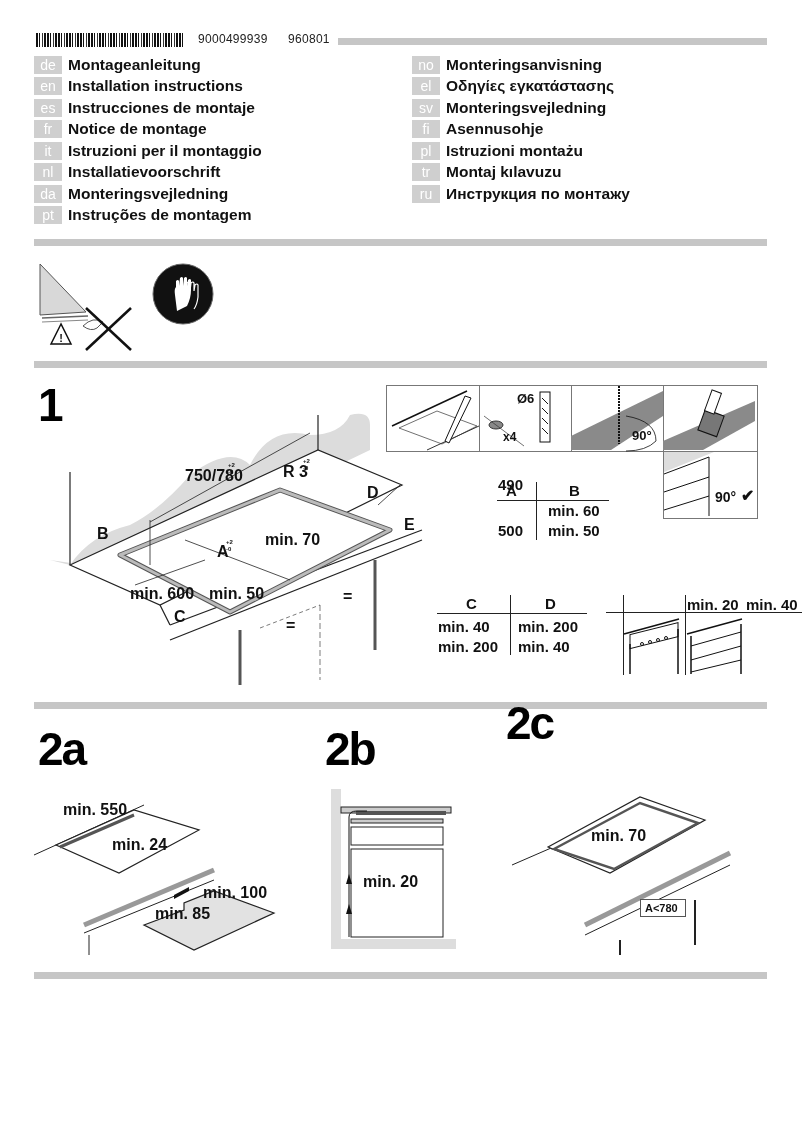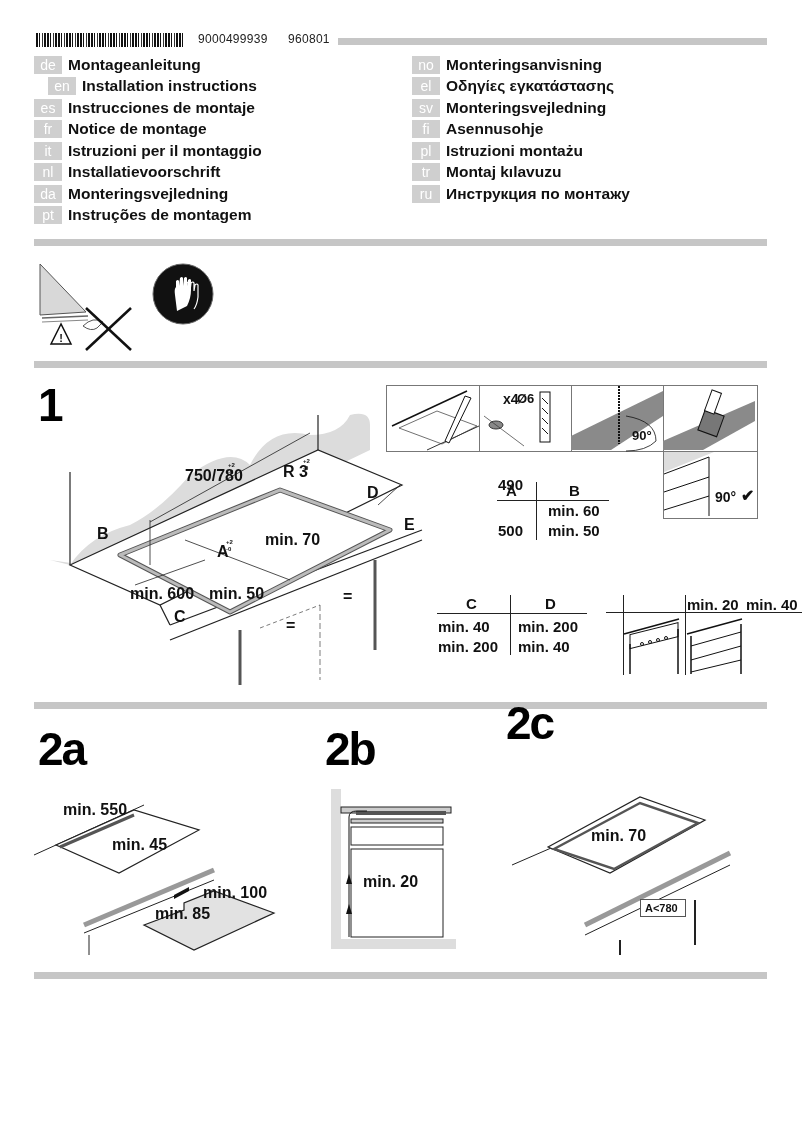--- a/index.html
+++ b/index.html
@@ -28,21 +28,21 @@
 <div class="barcode"></div>
 <span class="barcode-num" style="left:198px">9000499939</span>
 <span class="barcode-num" style="left:288px">960801</span>
 <div class="rule" style="left:338px;width:429px;top:38px;"></div>
 
 <div>
   <div class="lang-row" style="left:34px;top:55px">
       <span class="lang-code">de</span>
       <span class="lang-title">Montageanleitung</span>
     </div>
-  <div class="lang-row" style="left:48px;top:76px">
+  <div class="lang-row" style="left:34px;top:76px">
       <span class="lang-code">en</span>
       <span class="lang-title">Installation instructions</span>
     </div>
   <div class="lang-row" style="left:34px;top:98px">
       <span class="lang-code">es</span>
       <span class="lang-title">Instrucciones de montaje</span>
     </div>
   <div class="lang-row" style="left:34px;top:119px">
       <span class="lang-code">fr</span>
       <span class="lang-title">Notice de montage</span>
@@ -168,21 +168,21 @@
   <line x1="40" y1="64" x2="92" y2="40" stroke="#333" stroke-width="1"></line>
   <polygon points="58,55 78,10 84,12 62,57" fill="#fff" stroke="#111" stroke-width="1"></polygon>
 </svg>
 <svg style="left:479px;top:386px" width="92" height="64">
   <ellipse cx="17" cy="39" rx="7" ry="4" fill="#888" stroke="#333"></ellipse>
   <rect x="61" y="6" width="10" height="50" fill="#fff" stroke="#111"></rect>
   <path d="M63,12 l6,6 M63,22 l6,6 M63,32 l6,6 M63,42 l6,6" stroke="#111"></path>
   <line x1="5" y1="30" x2="45" y2="60" stroke="#333" stroke-width="0.7"></line>
 </svg>
 <span class="lbl" style="left:517px;top:391px;font-size:13px">Ø6</span>
-<span class="lbl" style="left:503px;top:391px;font-size:14px">x4</span>
+<span class="lbl" style="left:503px;top:430px;font-size:12px">x4</span>
 <svg style="left:571px;top:386px" width="92" height="64">
   <polygon points="0,64 0,50 92,5 92,30 40,64" fill="#8a8a8a"></polygon>
   <line x1="48" y1="0" x2="48" y2="58" stroke="#111" stroke-width="2" stroke-dasharray="2,1"></line>
   <path d="M55,30 q30,5 30,25 q-10,10 -30,10" fill="none" stroke="#111" stroke-width="0.8"></path>
 </svg>
 <span class="lbl" style="left:632px;top:428px;font-size:13px">90°</span>
 <svg style="left:663px;top:386px" width="92" height="64">
   <polygon points="0,64 0,55 92,15 92,35 40,64" fill="#8a8a8a"></polygon>
   <rect x="38" y="26" width="20" height="22" transform="rotate(20 48 37)" fill="#777" stroke="#111"></rect>
   <rect x="45" y="5" width="10" height="22" transform="rotate(20 50 16)" fill="#fff" stroke="#111"></rect>
@@ -253,21 +253,21 @@
   <line x1="0" y1="70" x2="110" y2="20" stroke="#222"></line>
   <polygon points="22,60 100,25 165,45 85,88" fill="#fff" stroke="#222" stroke-width="1.2"></polygon>
   <line x1="26" y1="62" x2="100" y2="30" stroke="#555" stroke-width="3"></line>
   <line x1="50" y1="140" x2="180" y2="85" stroke="#999" stroke-width="5"></line>
   <line x1="50" y1="148" x2="180" y2="95" stroke="#222"></line>
   <line x1="55" y1="150" x2="55" y2="170" stroke="#222"></line>
   <polygon points="110,140 150,125 150,118 180,106 240,128 160,165" fill="#e2e2e2" stroke="#222" stroke-width="1.2"></polygon>
   <polygon points="140,110 155,102 155,106 140,114" fill="#111"></polygon>
 </svg>
 <span class="lbl" style="left:63px;top:801px">min. 550</span>
-<span class="lbl" style="left:112px;top:836px">min. 45</span>
+<span class="lbl" style="left:112px;top:836px">min. 24</span>
 <span class="lbl" style="left:203px;top:884px">min. 100</span>
 <span class="lbl" style="left:155px;top:905px">min. 85</span>
 
 <div class="step" style="left:325px;top:722px">2b</div>
 <svg style="left:331px;top:789px" width="125" height="160">
   <rect x="0" y="0" width="10" height="160" fill="#ddd"></rect>
   <rect x="0" y="150" width="125" height="10" fill="#ddd"></rect>
   <rect x="10" y="18" width="110" height="6" fill="#ccc" stroke="#222"></rect>
   <rect x="25" y="22" width="90" height="4" fill="#555"></rect>
   <rect x="20" y="30" width="92" height="4" fill="#ccc" stroke="#222"></rect>

